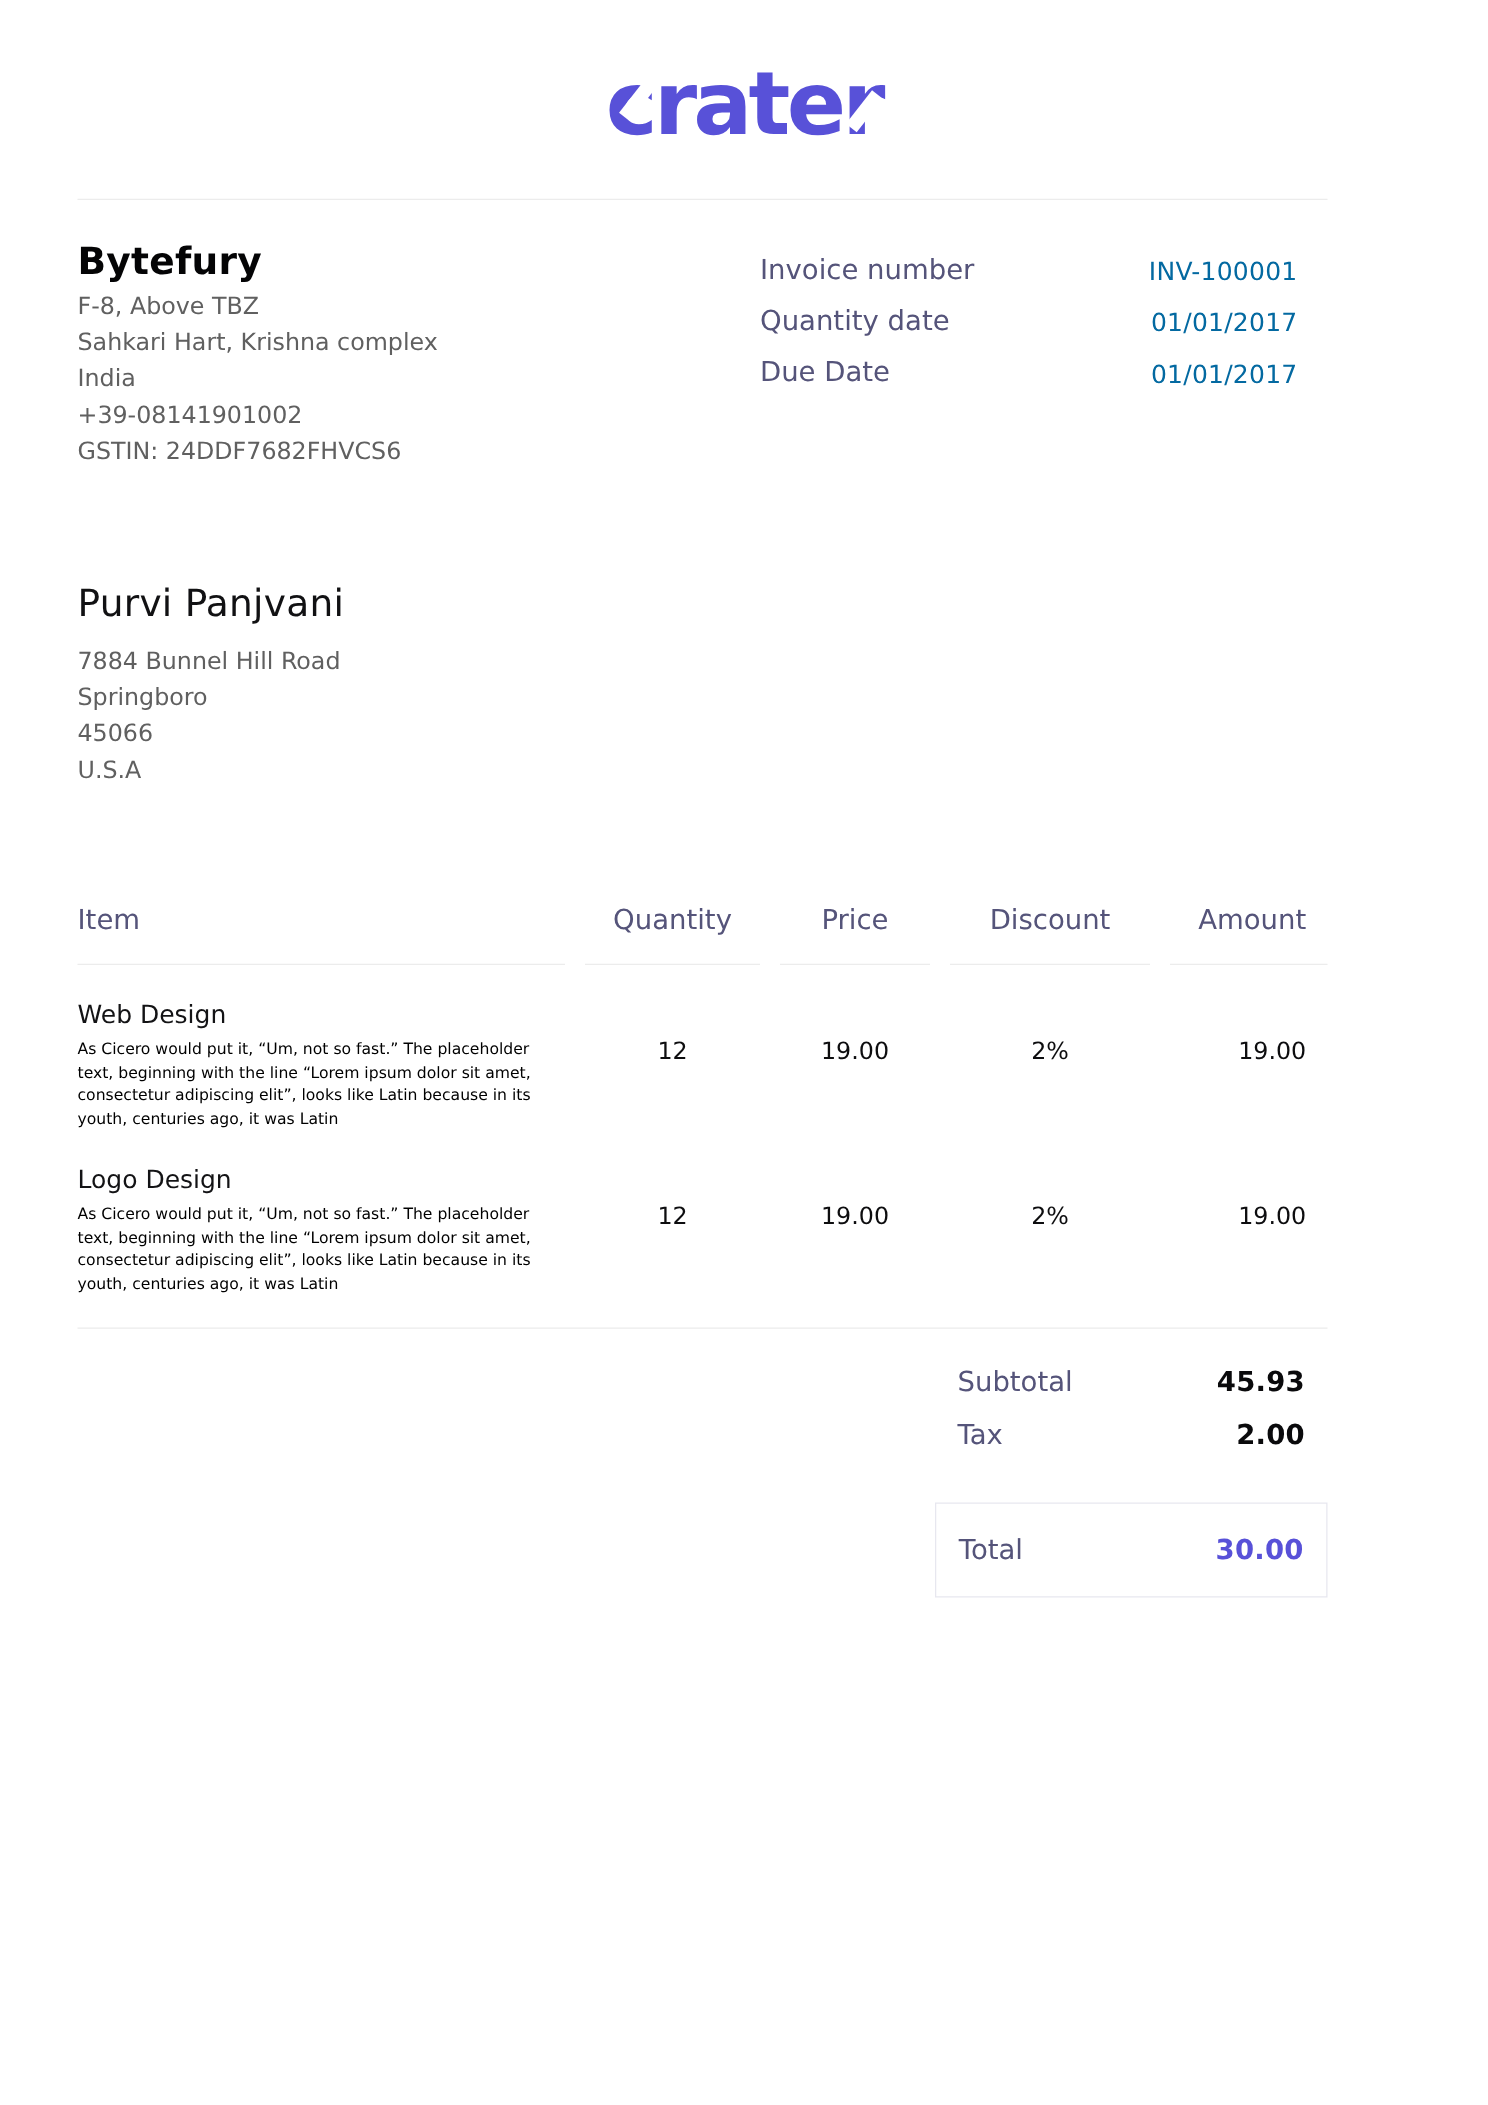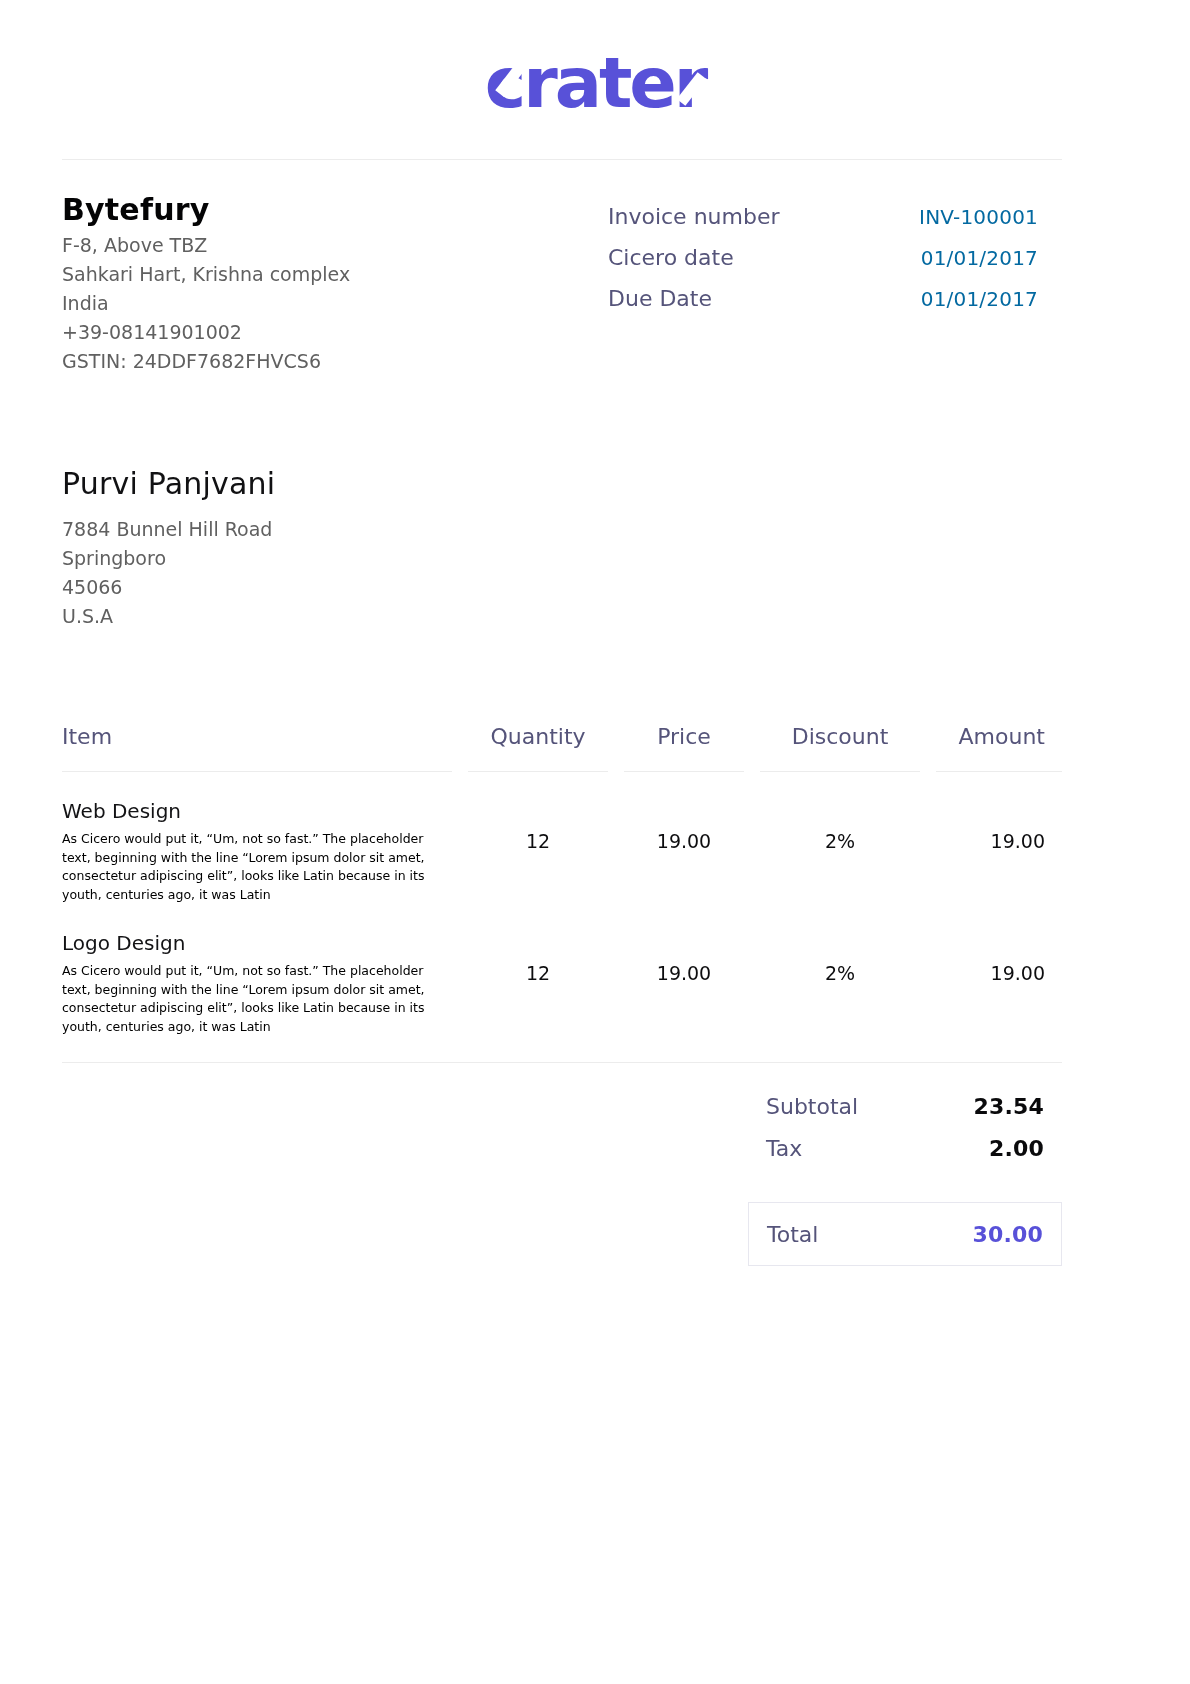--- a/index.html
+++ b/index.html
@@ -78,21 +78,21 @@
   
   .totals { position: absolute; top: 1094px; right: 128px; width: 314px; }
   .tot-row {
     display: flex; justify-content: space-between; align-items: flex-start;
     height: 42px; padding: 0 18px;
   }
   .tot-label { font-size: 22px; color: #55547A; }
   .tot-value { font-size: 22px; font-weight: 600; color: #0a0a0c; letter-spacing: 0.2px; }
   .total-box {
     margin-top: 24px; border: 1px solid #e7e7ef;
-    height: 64px; display: flex; justify-content: space-between;
+    height: 76px; display: flex; justify-content: space-between;
     align-items: center; padding: 0 18px;
   }
   .total-box .tot-value { color: #5851D8; font-weight: bold; }
 </style>
 </head>
 <body>
 
 <div class="page">
 
   <div class="logo-wrap">
@@ -113,21 +113,21 @@
     <div class="addr-line">+39-08141901002</div>
     <div class="addr-line">GSTIN: 24DDF7682FHVCS6</div>
   </div>
 
   <div class="meta">
     <div class="meta-row">
       <span class="meta-label">Invoice number</span>
       <span class="meta-value">INV-100001</span>
     </div>
     <div class="meta-row">
-      <span class="meta-label">Cicero date</span>
+      <span class="meta-label">Quantity date</span>
       <span class="meta-value">01/01/2017</span>
     </div>
     <div class="meta-row">
       <span class="meta-label">Due Date</span>
       <span class="meta-value">01/01/2017</span>
     </div>
   </div>
 
   <div class="billto">
     <div class="billto-name">Purvi Panjvani</div>
@@ -169,21 +169,21 @@
       <div class="cell val c-amt">19.00</div>
     </div>
 
   </div>
 
   <div class="divider-bottom"></div>
 
   <div class="totals">
     <div class="tot-row">
       <span class="tot-label">Subtotal</span>
-      <span class="tot-value">23.54</span>
+      <span class="tot-value">45.93</span>
     </div>
     <div class="tot-row">
       <span class="tot-label">Tax</span>
       <span class="tot-value">2.00</span>
     </div>
     <div class="total-box">
       <span class="tot-label">Total</span>
       <span class="tot-value">30.00</span>
     </div>
   </div>

